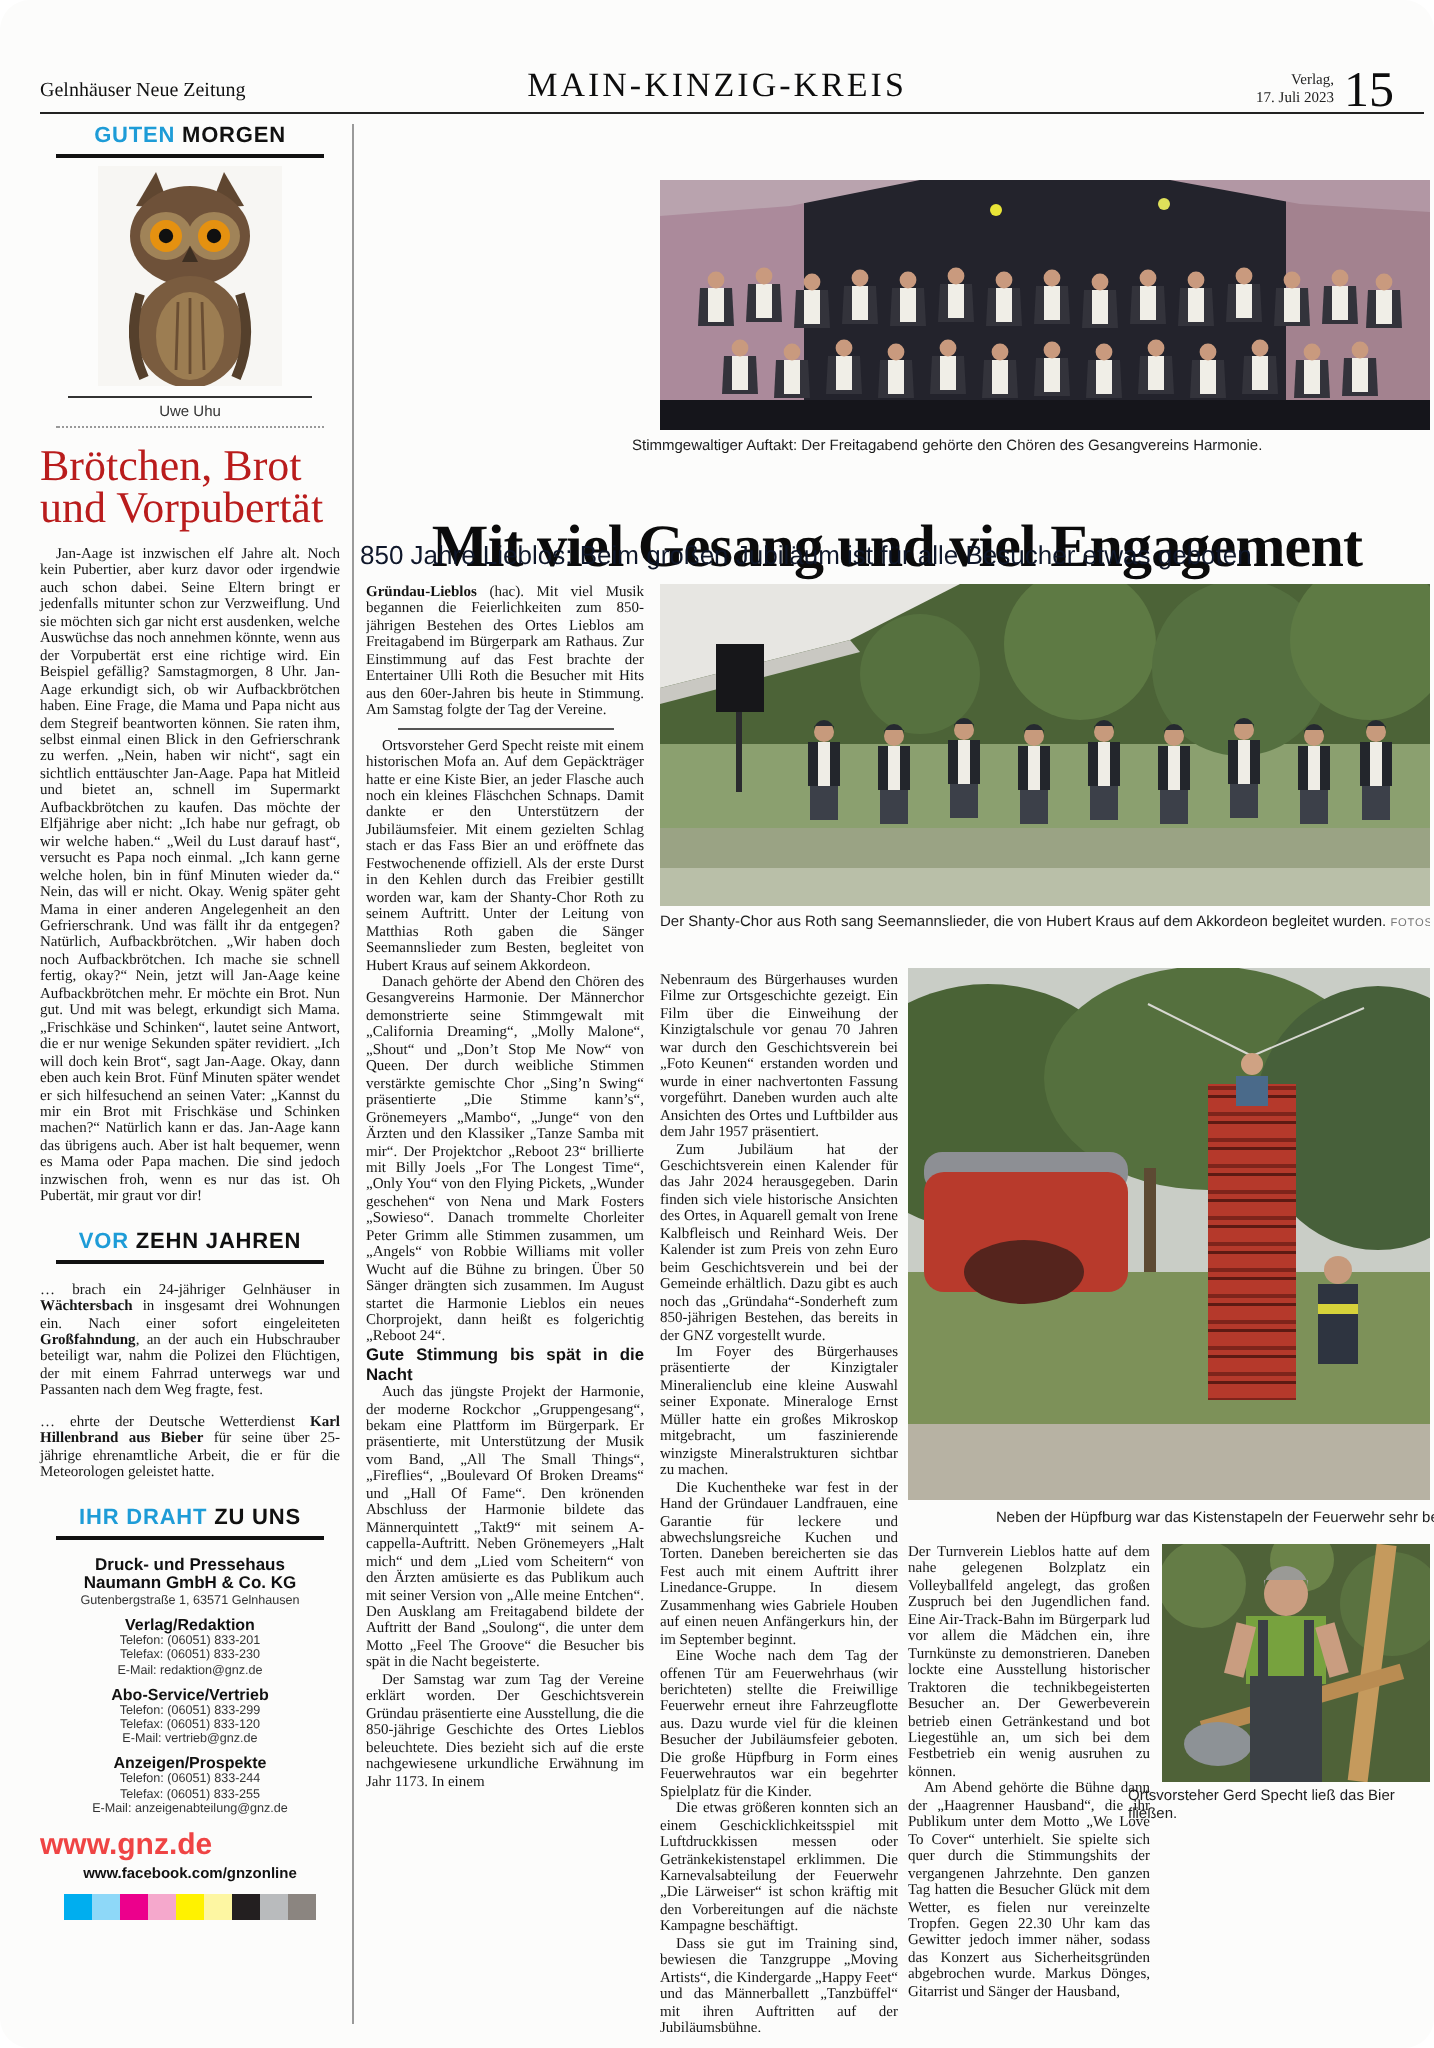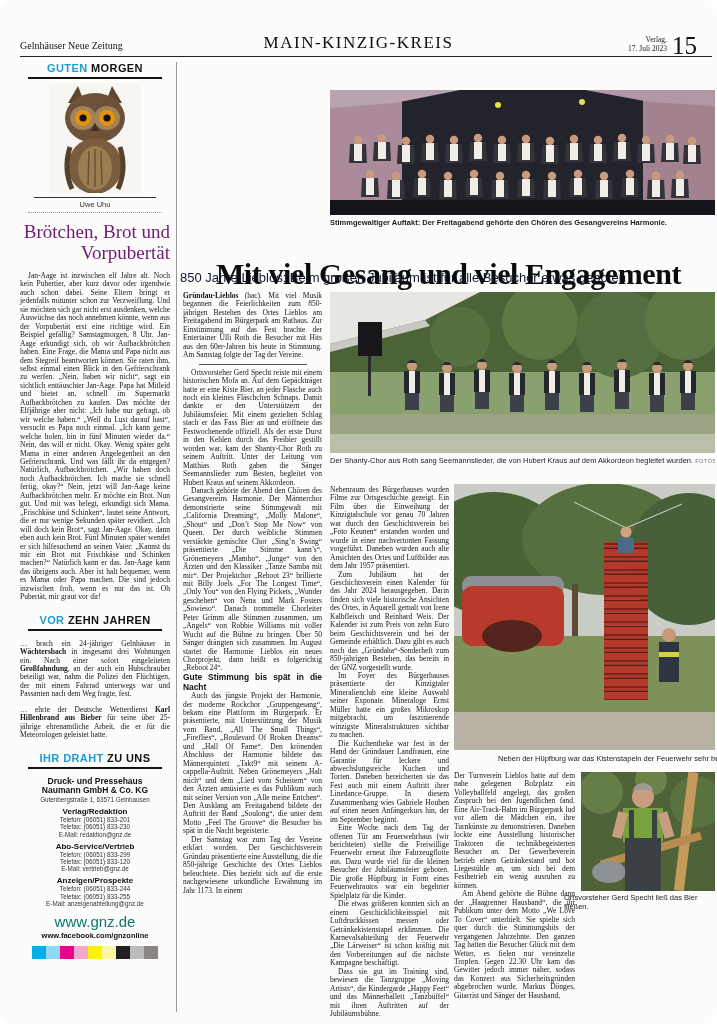--- a/index.html
+++ b/index.html
@@ -18,35 +18,35 @@
   
   .sidebar{position:absolute;left:20px;top:62px;width:150px;}
   .sb-heading{font-family:"Liberation Sans",sans-serif;font-weight:bold;font-size:11px;
         letter-spacing:0.4px;text-align:center;border-bottom:2px solid #111;
         padding:0 4px 3px;margin:0 8px;color:#111;}
   .accent{color:#1e9cd7;}
   .owl-wrap{text-align:center;margin:4px 0 0;}
   .owl-rule{border-top:1.1px solid #333;margin:0 14px;}
   .owl-caption{font-family:"Liberation Sans",sans-serif;font-size:7.5px;color:#333;
         text-align:center;padding:2px 0 3px;border-bottom:1px dotted #999;margin:0 8px 8px;}
-  .sb-title{font-size:19px;line-height:21px;text-align:right;color:#701a75;margin:6px 0 9px;}
+  .sb-title{font-size:22px;line-height:21px;text-align:left;color:#b91c1c;margin:6px 0 9px;}
   .smalltext{font-size:7.5px;line-height:8.45px;text-align:justify;color:#151515;
         -webkit-hyphens:auto;hyphens:auto;}
   .smalltext p{margin:0;text-indent:8px;}
   .smalltext p.noindent{text-indent:0;}
   .smalltext p + p{margin-top:7px;}
   .sb-section{margin-top:12px;}
   
   .contact{font-family:"Liberation Sans",sans-serif;text-align:center;margin-top:8px;}
   .contact-name{font-weight:bold;font-size:8.5px;line-height:9.5px;color:#111;}
   .contact-addr{font-size:6.3px;line-height:7.5px;color:#333;}
   .contact-label{font-weight:bold;font-size:8px;line-height:9px;margin-top:4px;color:#111;}
   .contact-line{font-size:6.3px;line-height:7.2px;color:#333;}
-  .gnz-url{font-family:"Liberation Sans",sans-serif;font-weight:normal;font-size:15px;
-        color:#0f766e;text-align:center;margin-top:6px;}
+  .gnz-url{font-family:"Liberation Sans",sans-serif;font-weight:bold;font-size:15px;
+        color:#ef4444;text-align:left;margin-top:6px;}
   .fb-url{font-family:"Liberation Sans",sans-serif;font-weight:bold;font-size:7.5px;
         color:#111;text-align:center;margin-top:1px;}
   .colorbar{display:flex;height:13px;margin:6px 12px 0;}
   .colorbar span{flex:1;}
   
   .abs{position:absolute;}
   .photo{display:block;overflow:hidden;background:#888;}
   .caption{font-family:"Liberation Sans",sans-serif;font-size:7.5px;line-height:9px;color:#1c1c1c;}
   .nowrap{white-space:nowrap;overflow:hidden;}
   .credit{font-size:5.6px;color:#777;letter-spacing:0.4px;}
@@ -198,21 +198,21 @@
         <use href="#sg" x="170" y="86"></use>
       <use href="#sg" x="196" y="85"></use>
         <use href="#sg" x="222" y="86"></use>
         <use href="#sg" x="248" y="84"></use>
       <use href="#sg" x="274" y="86"></use>
         <use href="#sg" x="300" y="84"></use>
         <use href="#sg" x="326" y="86"></use>
       <use href="#sg" x="350" y="85"></use>
     </svg>
   </div>
-  <div class="abs caption" style="left:330px;top:218px;width:385px;font-weight:bold;">Stimmgewaltiger Auftakt: Der Freitagabend gehörte den Chören des Gesangvereins Harmonie.</div>
+  <div class="abs caption" style="left:316px;top:218px;width:385px;">Stimmgewaltiger Auftakt: Der Freitagabend gehörte den Chören des Gesangvereins Harmonie.</div>
 
   <div class="abs headline" style="left:180px;top:231px;width:537px;margin-top:26px;">Mit viel Gesang und viel Engagement</div>
   <div class="abs subheadline" style="left:180px;top:270px;width:537px;">850 Jahre Lieblos: Beim großen Jubiläum ist für alle Besucher etwas geboten</div>
 
   <div class="abs col" style="left:183px;top:292px;width:139px;height:731px;">
     <p class="lead"><b class="loc">Gründau-Lieblos</b><span> (hac).</span><span> Mit viel Musik begannen die Feierlichkeiten zum 850-jährigen Bestehen des Ortes Lieblos am Freitagabend im Bürgerpark am Rathaus. Zur Einstimmung auf das Fest brachte der Entertainer Ulli Roth die Besucher mit Hits aus den 60er-Jahren bis heute in Stimmung. Am Samstag folgte der Tag der Vereine.</span></p>
     <div class="sep"></div>
     <p>Ortsvorsteher Gerd Specht reiste mit einem historischen Mofa an. Auf dem Gepäckträger hatte er eine Kiste Bier, an jeder Flasche auch noch ein kleines Fläschchen Schnaps. Damit dankte er den Unterstützern der Jubiläumsfeier. Mit einem gezielten Schlag stach er das Fass Bier an und eröffnete das Festwochenende offiziell. Als der erste Durst in den Kehlen durch das Freibier gestillt worden war, kam der Shanty-Chor Roth zu seinem Auftritt. Unter der Leitung von Matthias Roth gaben die Sänger Seemannslieder zum Besten, begleitet von Hubert Kraus auf seinem Akkordeon.</p>
     <p>Danach gehörte der Abend den Chören des Gesangvereins Harmonie. Der Männerchor demonstrierte seine Stimmgewalt mit „California Dreaming“, „Molly Malone“, „Shout“ und „Don’t Stop Me Now“ von Queen. Der durch weibliche Stimmen verstärkte gemischte Chor „Sing’n Swing“ präsentierte „Die Stimme kann’s“, Grönemeyers „Mambo“, „Junge“ von den Ärzten und den Klassiker „Tanze Samba mit mir“. Der Projektchor „Reboot 23“ brillierte mit Billy Joels „For The Longest Time“, „Only You“ von den Flying Pickets, „Wunder geschehen“ von Nena und Mark Fosters „Sowieso“. Danach trommelte Chorleiter Peter Grimm alle Stimmen zusammen, um „Angels“ von Robbie Williams mit voller Wucht auf die Bühne zu bringen. Über 50 Sänger drängten sich zusammen. Im August startet die Harmonie Lieblos ein neues Chorprojekt, dann heißt es folgerichtig „Reboot 24“.</p>
     <p class="subhead">Gute Stimmung bis spät in die Nacht</p>

